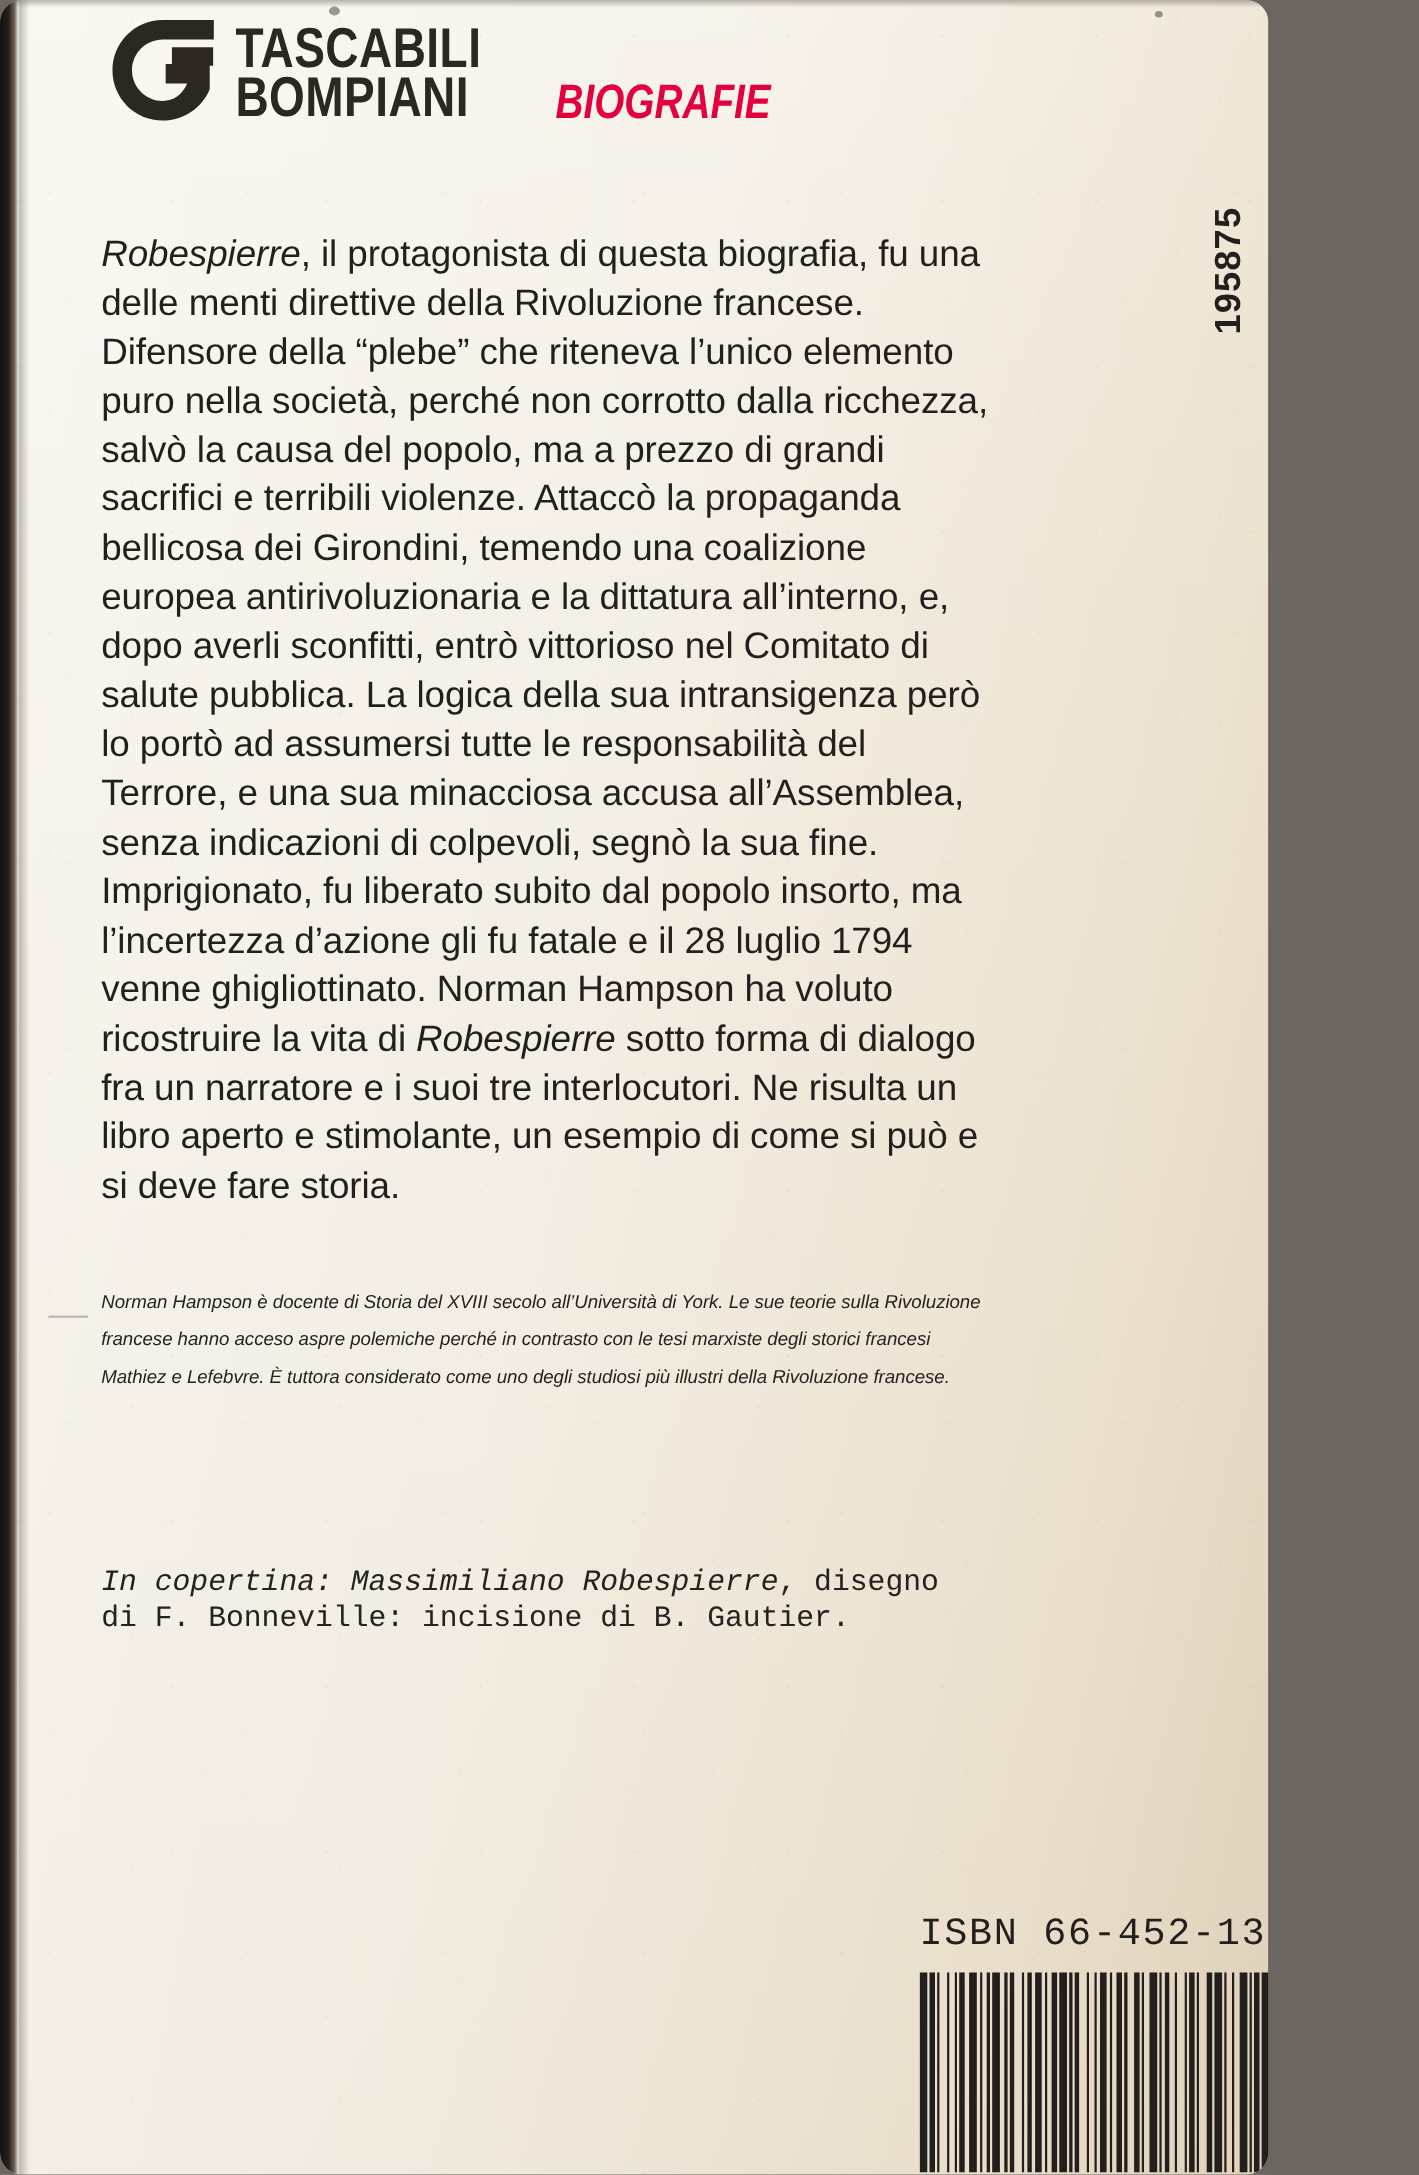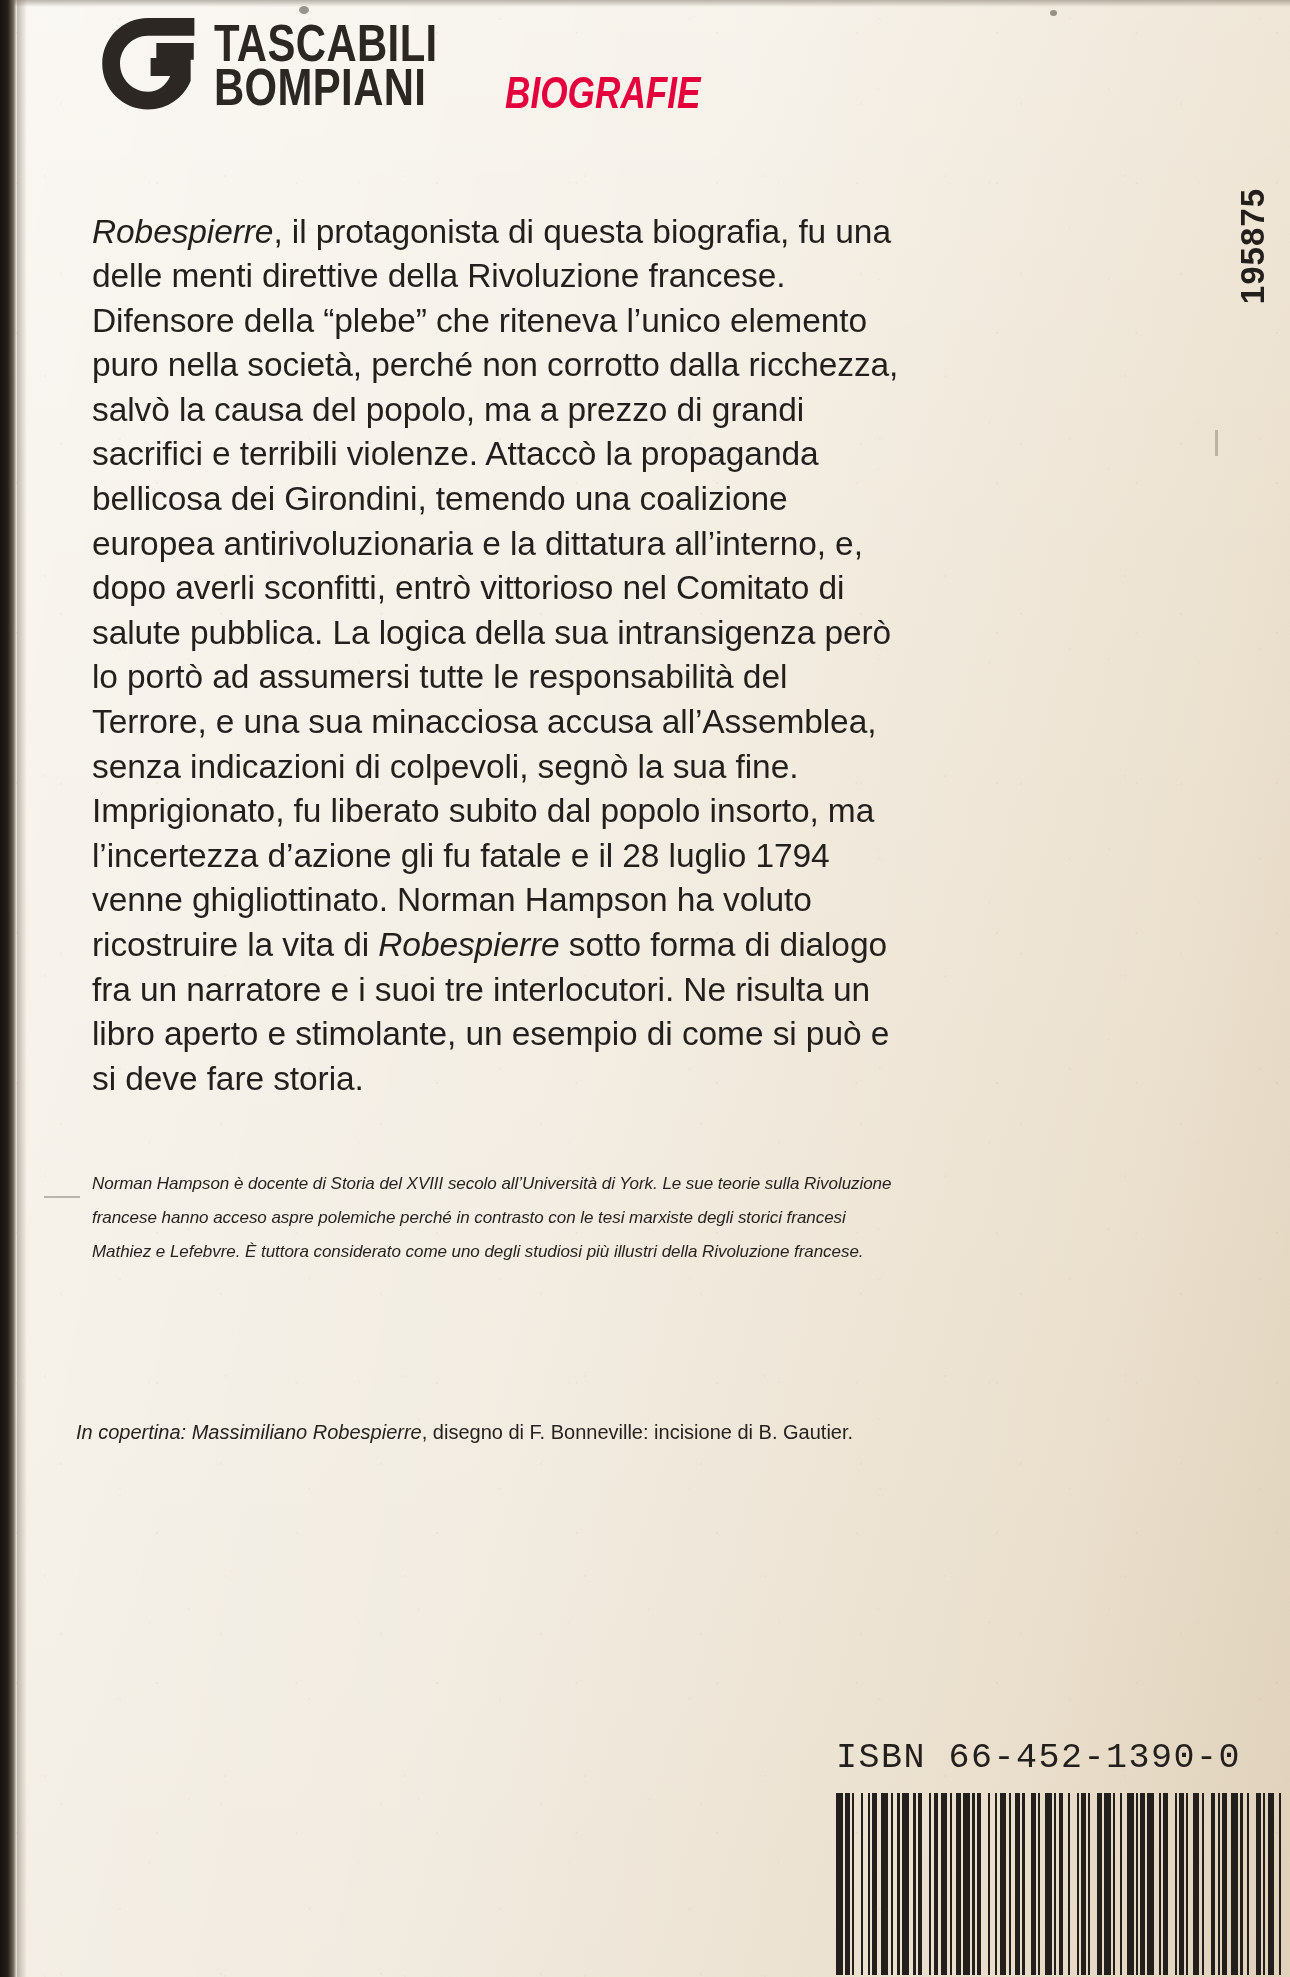--- a/index.html
+++ b/index.html
@@ -7,29 +7,30 @@
     margin: 0;
     padding: 0;
     background: #6b6760;
   }
   body {
     font-family: "Liberation Sans", sans-serif;
   }
 
   .cover {
     position: relative;
-    width: 1290px;
+    width: 1153px;
     height: 1977px;
     overflow: hidden;
     background: #f2ece0;
     
     background-image:
       linear-gradient(100deg, rgba(255,255,255,0.50) 0%, rgba(255,255,255,0.18) 45%, rgba(222,202,170,0.30) 82%, rgba(206,184,150,0.46) 100%),
       linear-gradient(180deg, rgba(255,255,255,0.25) 0%, rgba(255,255,255,0.0) 30%, rgba(200,180,150,0.10) 100%);
     color: #231f1d;
+    border-radius: 20px;
   }
 
   
   .grain {
     position: absolute;
     inset: 0;
     pointer-events: none;
     opacity: .35;
     background-image:
       radial-gradient(circle at 12% 22%, rgba(150,130,105,.20) 0 1px, transparent 1.6px),
@@ -129,26 +130,27 @@
     font-style: italic;
     font-size: 17px;
     line-height: 34px;
     letter-spacing: -0.05px;
     color: #262220;
   }
 
   
   .cover-credit {
     position: absolute;
-    left: 76px;
+    left: 92px;
     top: 1396px;
     width: 810px;
-    font-size: 20px;
+    font-size: 27px;
     line-height: 33px;
     color: #262220;
+    font-family: Liberation Mono, monospace;
   }
   .cover-credit em { font-style: italic; }
 
   
   .cat-number {
     position: absolute;
     right: 18px;
     top: 188px;
     font-weight: 700;
     font-size: 33px;

